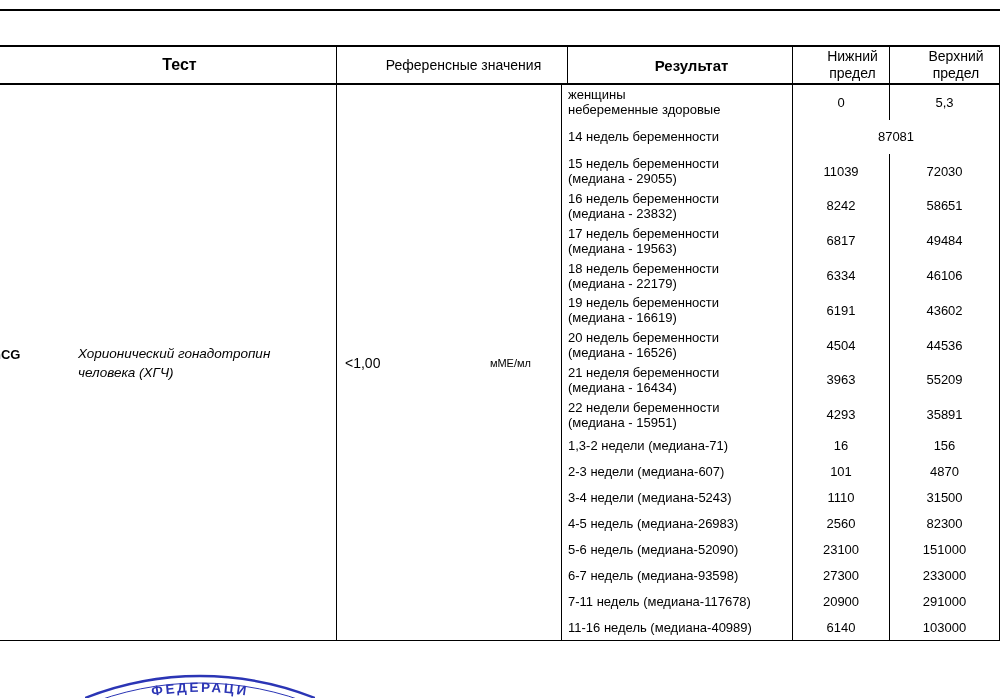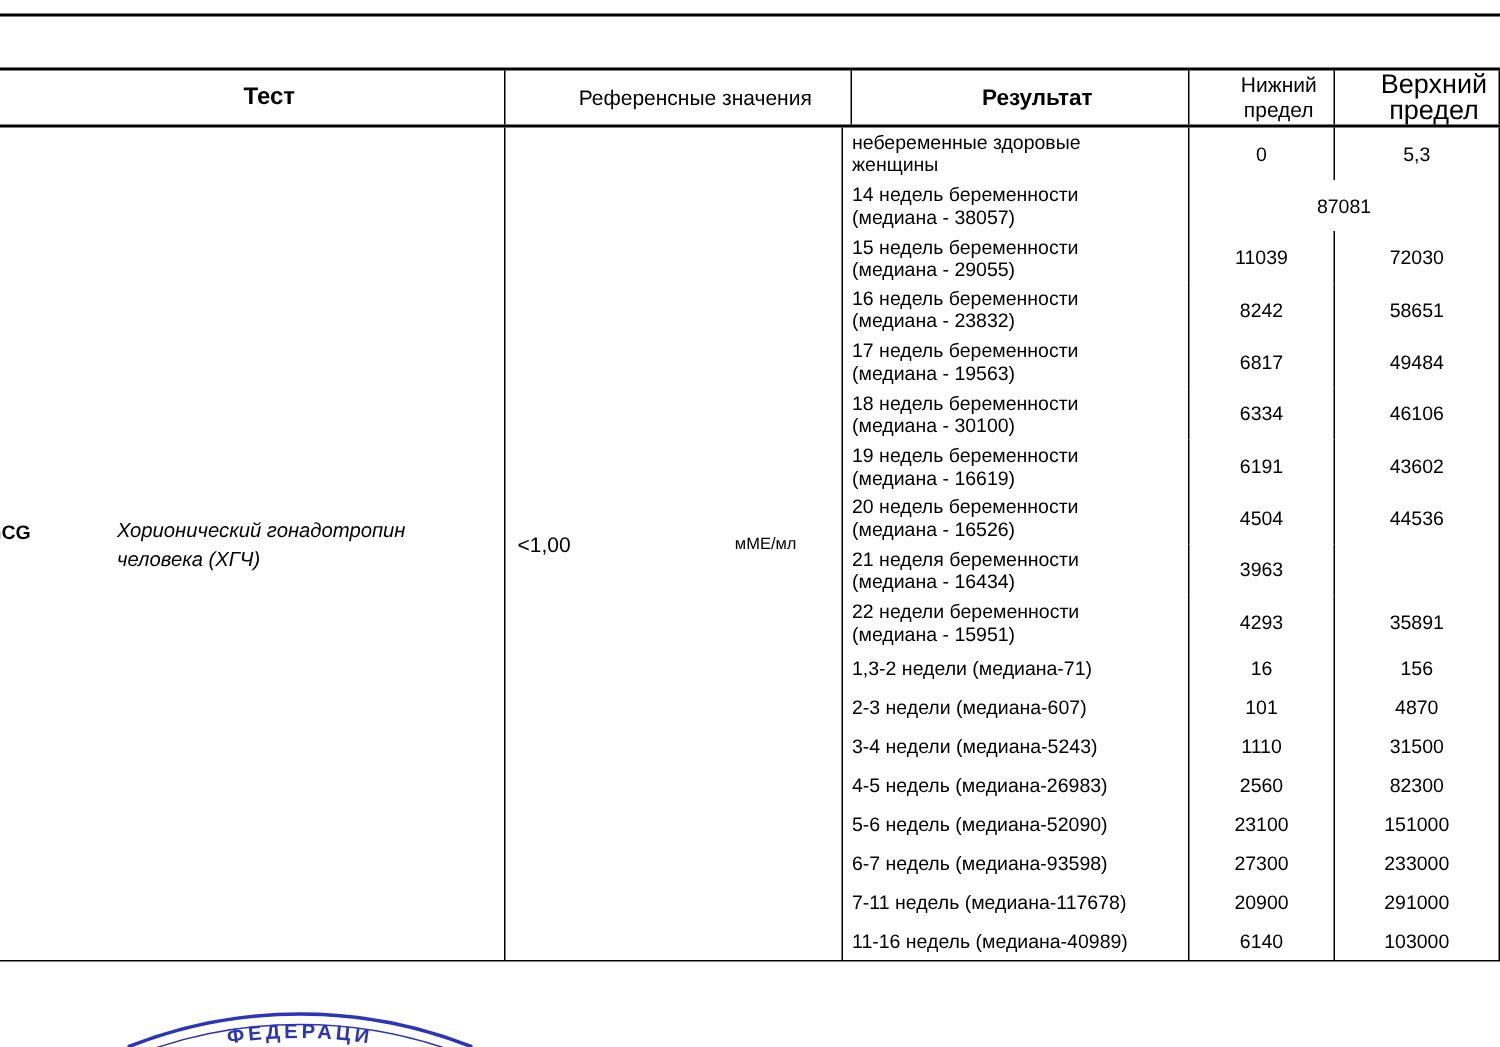--- a/index.html
+++ b/index.html
@@ -11,21 +11,21 @@
   }
   .top-rule { position:absolute; top:9px; left:0; width:1000px; height:2px; background:#000; }
 
   .table { position:absolute; top:45px; left:0; width:1000px; }
   .thead { display:flex; border-top:2px solid #000; border-bottom:2px solid #000; height:40px; }
   .th { display:flex; align-items:center; justify-content:center; text-align:center;padding-left:23px; }
   .th-test   { width:337px; border-right:1px solid #000; font-weight:bold; font-size:16px; }
   .th-result { width:225px; border-right:1px solid #000; font-weight:bold; font-size:15px; }
   .th-ref    { width:231px; border-right:1px solid #000; font-size:14px; }
   .th-low    { width:97px;  border-right:1px solid #000; font-size:14px; line-height:17px; }
-  .th-high   { width:110px; border-right:1px solid #000; font-size:18px; line-height:17px; }
+  .th-high   { width:110px; border-right:1px solid #000; font-size:14px; line-height:17px; }
 
   .tbody { display:flex; height:556px; border-bottom:1px solid #000; }
   .cell-test { width:337px; border-right:1px solid #000; display:flex; align-items:center; }
   .test-inner { display:flex; align-items:flex-start; }
   .test-code { width:85px; margin-left:-7px; padding-top:3px; font-weight:bold; font-size:13px; }
   .test-name { width:225px; font-style:italic; font-size:13.5px; line-height:19px; }
 
   .cell-result { width:225px; border-right:1px solid #000; display:flex; align-items:center;
                  justify-content:space-between; padding:0 30px 0 8px; }
   .result-value { font-weight:normal; font-size:14px; }
@@ -70,30 +70,29 @@
       </div>
 
       <div class="cell-result">
         <span class="result-value">&lt;1,00</span>
         <span class="result-units">мМЕ/мл</span>
       </div>
 
       <div class="cell-refgroup" id="ref-rows">
           <div class="ref-row two-line">
             <div class="ref-label">
+              <div>женщины</div>
               <div>небеременные здоровые</div>
-              <div>женщины</div>
             </div>
             <div class="ref-low">0</div>
             <div class="ref-high">5,3</div>
           </div>
           <div class="ref-row two-line">
             <div class="ref-label">
               <div>14 недель беременности</div>
-              <div>(медиана - 38057)</div>
             </div>
             <div class="ref-high">87081</div>
           </div>
           <div class="ref-row two-line">
             <div class="ref-label">
               <div>15 недель беременности</div>
               <div>(медиана - 29055)</div>
             </div>
             <div class="ref-low">11039</div>
             <div class="ref-high">72030</div>
@@ -110,21 +109,21 @@
             <div class="ref-label">
               <div>17 недель беременности</div>
               <div>(медиана - 19563)</div>
             </div>
             <div class="ref-low">6817</div>
             <div class="ref-high">49484</div>
           </div>
           <div class="ref-row two-line">
             <div class="ref-label">
               <div>18 недель беременности</div>
-              <div>(медиана - 30100)</div>
+              <div>(медиана - 22179)</div>
             </div>
             <div class="ref-low">6334</div>
             <div class="ref-high">46106</div>
           </div>
           <div class="ref-row two-line">
             <div class="ref-label">
               <div>19 недель беременности</div>
               <div>(медиана - 16619)</div>
             </div>
             <div class="ref-low">6191</div>
@@ -137,20 +136,21 @@
             </div>
             <div class="ref-low">4504</div>
             <div class="ref-high">44536</div>
           </div>
           <div class="ref-row two-line">
             <div class="ref-label">
               <div>21 неделя беременности</div>
               <div>(медиана - 16434)</div>
             </div>
             <div class="ref-low">3963</div>
+            <div class="ref-high">55209</div>
           </div>
           <div class="ref-row two-line">
             <div class="ref-label">
               <div>22 недели беременности</div>
               <div>(медиана - 15951)</div>
             </div>
             <div class="ref-low">4293</div>
             <div class="ref-high">35891</div>
           </div>
           <div class="ref-row">

